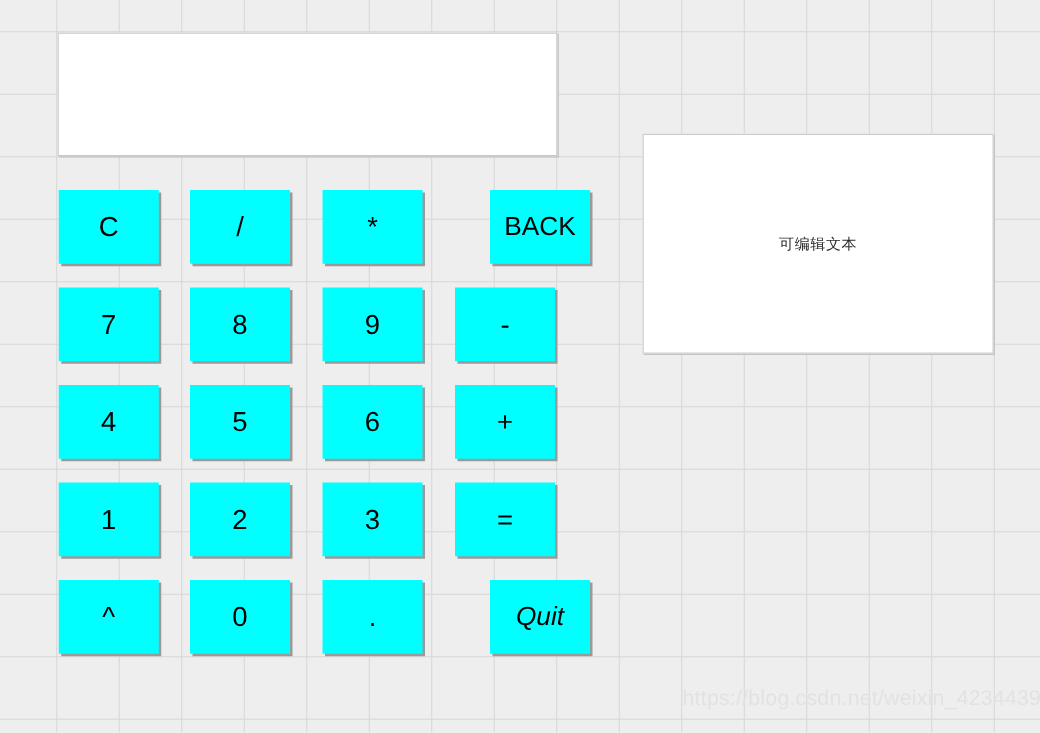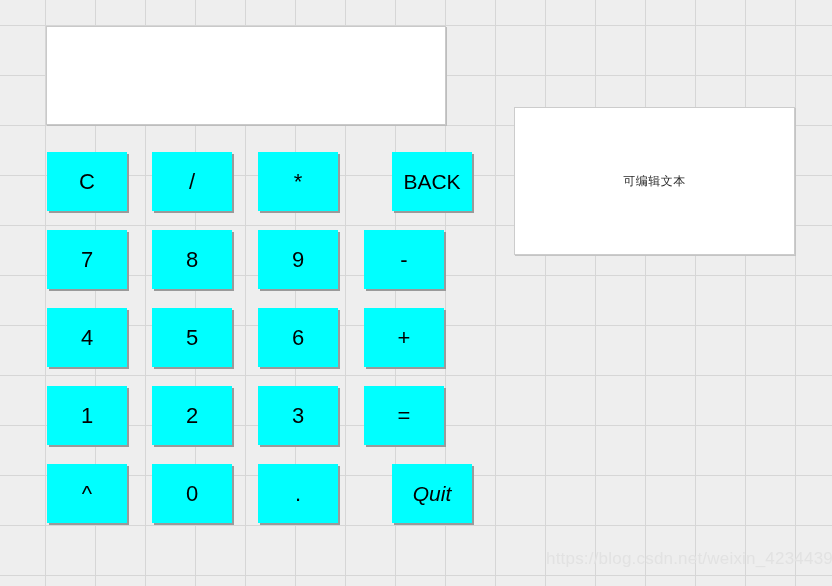--- a/index.html
+++ b/index.html
@@ -72,21 +72,21 @@
     white-space: nowrap;
   }
   .key.small-label { font-size: 21px; margin-left: 28px; }
 
   
   .text-panel {
     position: absolute;
     left: 514px;
     top: 107px;
     width: 281px;
-    height: 148px;
+    height: 176px;
     background: #ffffff;
     border: 1px solid #cccccc;
     box-sizing: border-box;
     box-shadow: 1px 1px 0 0 #c4c4c4;
     display: flex;
     align-items: center;
     justify-content: center;
   }
   .text-panel-label {
     font-family: "DejaVu Sans", "Liberation Sans", sans-serif;

